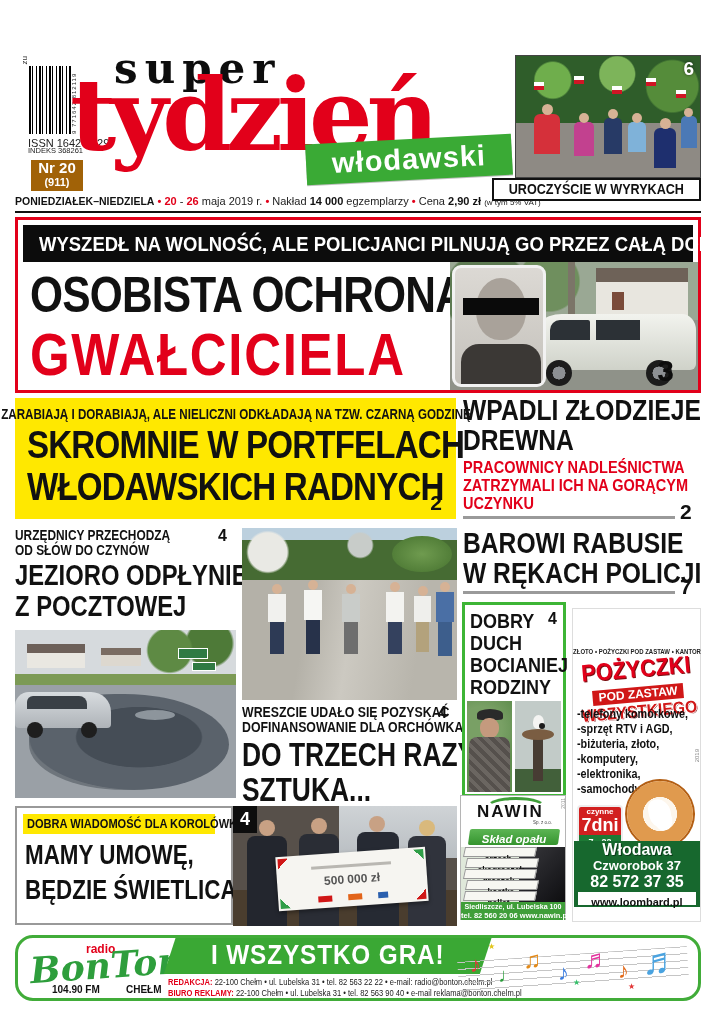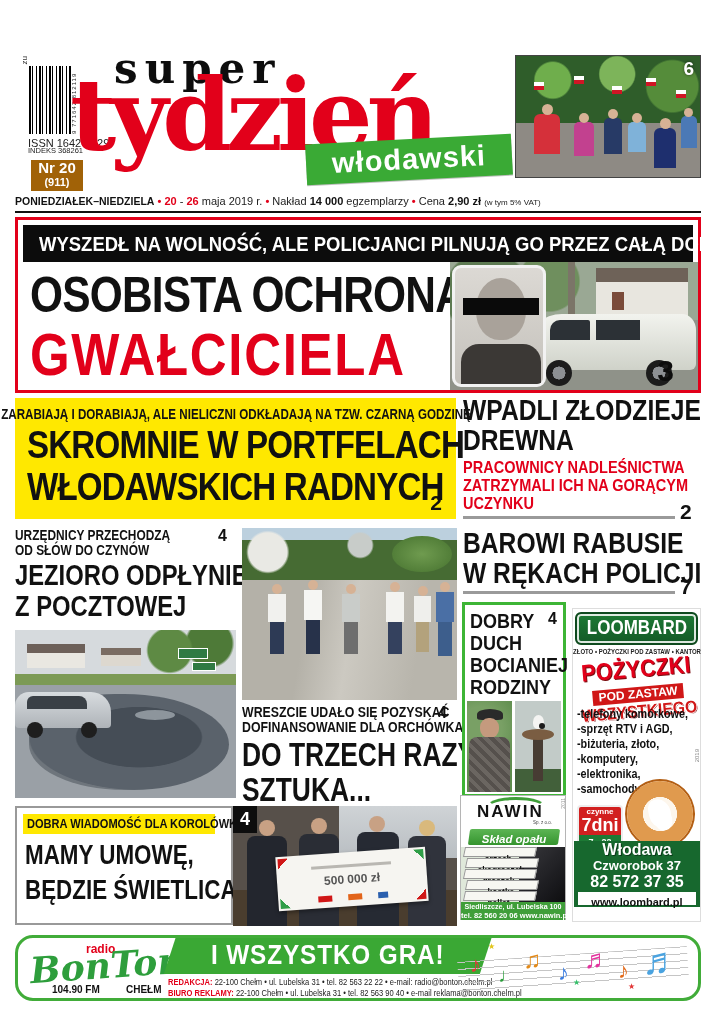--- a/index.html
+++ b/index.html
@@ -62,20 +62,23 @@
     <div class="abs" style="left:88px;top:62px;width:18px;height:36px;background:#273a66;border-radius:5px 5px 0 0;"></div>
     <div class="fig-head" style="left:92px;top:53px;width:10px;height:10px;"></div>
     <div class="abs" style="left:112px;top:66px;width:18px;height:30px;background:#7fb2d9;border-radius:5px 5px 0 0;"></div>
     <div class="fig-head" style="left:116px;top:57px;width:10px;height:10px;"></div>
     <div class="abs" style="left:138px;top:72px;width:22px;height:40px;background:#1e2f6e;border-radius:6px 6px 0 0;"></div>
     <div class="fig-head" style="left:144px;top:62px;width:11px;height:11px;"></div>
     <div class="abs" style="left:165px;top:60px;width:16px;height:32px;background:#4b79b6;border-radius:5px 5px 0 0;"></div>
     <div class="fig-head" style="left:168px;top:52px;width:9px;height:9px;"></div>
     <div class="abs h wt" style="right:6px;top:2px;font-size:19px;text-shadow:0 0 3px rgba(0,0,0,.6);">6</div>
   </div>
+  <div class="abs" style="left:492px;top:178px;width:209px;height:23px;border:2px solid #111;background:#fff;text-align:center;">
+    <span class="h cx" style="display:inline-block;font-size:14px;line-height:19px;transform:scaleX(.9);transform-origin:center;white-space:nowrap;">UROCZYŚCIE W WYRYKACH</span>
+  </div>
 
   <div class="abs nw" style="left:15px;top:195px;font-size:11px;color:#222;">
     <span class="h" style="font-size:10.5px;">PONIEDZIAŁEK–NIEDZIELA</span>
     <span class="h red">•</span>
     <span class="h red">20</span>
     <span>-</span>
     <span class="h red">26</span>
     <span>maja 2019 r.</span>
     <span class="h red">•</span>
     <span>Nakład</span>
@@ -209,23 +212,20 @@
     </div>
     <div class="abs ph" style="left:50px;top:96px;width:46px;height:91px;background:linear-gradient(#c2cbc8 0 75%,#42603a 75%);">
       <div class="abs" style="left:18px;top:34px;width:10px;height:46px;background:#473c33;"></div>
       <div class="abs" style="left:7px;top:28px;width:32px;height:11px;background:#7a5d42;border-radius:50%;"></div>
       <div class="abs" style="left:18px;top:14px;width:11px;height:14px;background:#f4f4f2;border-radius:50% 50% 40% 40%;"></div>
       <div class="abs" style="left:24px;top:22px;width:6px;height:6px;background:#1c1c1c;border-radius:50%;"></div>
     </div>
   </div>
 
   <div class="abs" style="left:572px;top:608px;width:129px;height:314px;background:#fff;border:1px solid #ddd;">
-    <div class="abs" style="left:2px;top:3px;width:123px;height:33px;background:linear-gradient(#1d7a35,#145a27);border:2px solid #0e4a1e;border-radius:6px;box-shadow:inset 0 0 0 2px rgba(255,255,255,.85);text-align:center;">
-      <span class="h wt nw" style="display:inline-block;font-size:20px;line-height:26px;transform:scaleX(.85);transform-origin:center;">LOOMBARD</span>
-    </div>
     <div class="abs nw h" style="left:50%;top:39px;font-size:6.3px;color:#222;transform:translateX(-50%) scaleX(.95);transform-origin:center;">ZŁOTO • POŻYCZKI POD ZASTAW • KANTOR</div>
     <div class="abs" style="left:0;top:46px;width:129px;transform:rotate(-5deg);text-align:center;">
       <div class="h nw" style="font-size:24px;color:#e2001a;text-shadow:1px 1px 0 #7a0d10;transform:scaleX(.9);transform-origin:center;">POŻYCZKI</div>
       <div style="margin-top:1px;">
         <span class="h wt nw" style="display:inline-block;background:#d01717;padding:0 6px;font-size:12px;line-height:15px;">POD ZASTAW</span>
       </div>
       <div class="h nw" style="font-size:17px;color:#d01717;text-shadow:-1px 0 #fff,1px 0 #fff,0 1px #fff,0 -1px #fff,1px 1px 0 #7a0d10;transform:scaleX(.92);transform-origin:center;">WSZYSTKIEGO</div>
     </div>
     <div class="abs h cx nw" style="left:4px;top:97px;font-size:13.5px;transform:scaleX(.8);">-telefony komórkowe,</div>
     <div class="abs h cx nw" style="left:4px;top:112px;font-size:13.5px;transform:scaleX(.8);">-sprzęt RTV i AGD,</div>

